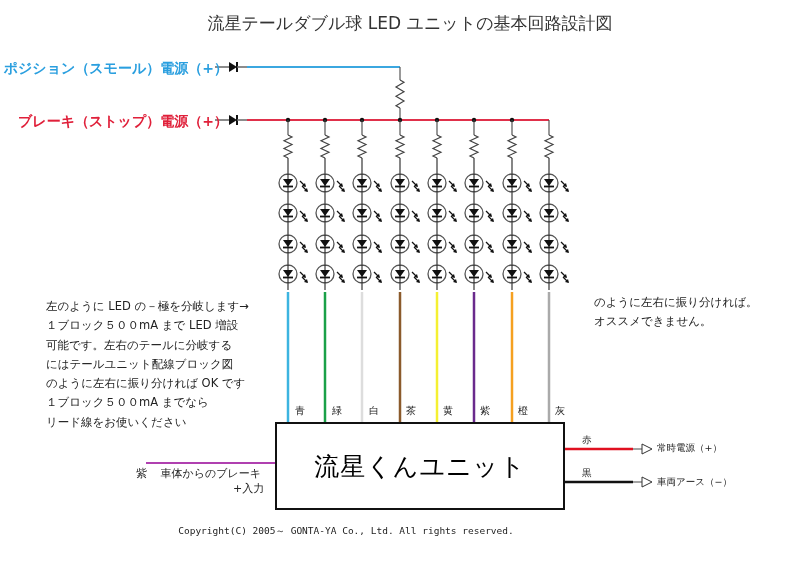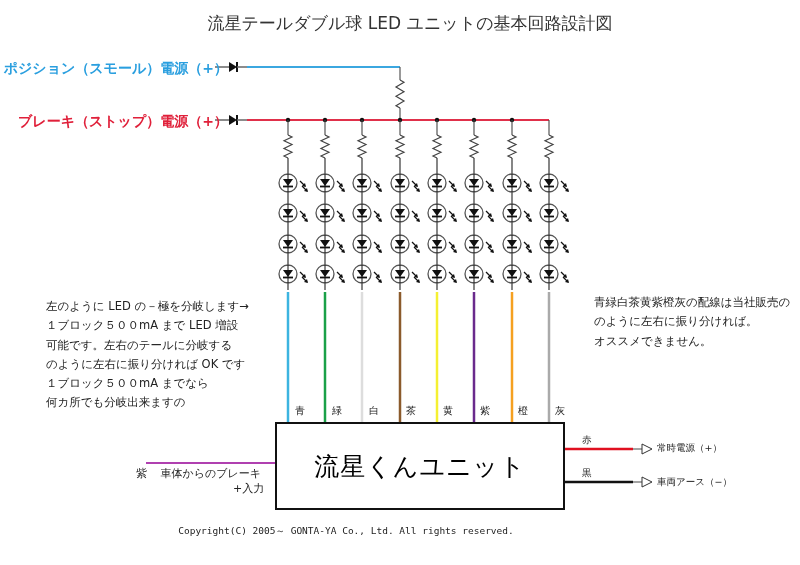--- a/index.html
+++ b/index.html
@@ -344,27 +344,27 @@
     <polygon points="642,477 642,487 652,482" fill="#fff" stroke="#333" stroke-width="1"></polygon>
   </svg>
 
 <div id="lbl-pos" class="abs lbl-src">ポジション（スモール）電源（+）</div>
 <div id="lbl-brk" class="abs lbl-src">ブレーキ（ストップ）電源（+）</div>
 
 <div id="note-left" class="abs note">
   <div>左のように LED の－極を分岐します→</div>
   <div>１ブロック５００mA まで LED 増設</div>
   <div>可能です。左右のテールに分岐する</div>
+  <div>にはテールユニット配線ブロック図</div>
   <div>のように左右に振り分ければ OK です</div>
   <div>１ブロック５００mA までなら</div>
-  <div>何カ所でも分岐出来ますの</div>
+  <div>リード線をお使いください</div>
 </div>
 
 <div id="note-right" class="abs note">
-  <div>青緑白茶黄紫橙灰の配線は当社販売の</div>
   <div>のように左右に振り分ければ。</div>
   <div>オススメできません。</div>
 </div>
 
 <div class="abs wire-lbl" style="left:295px">青</div>
 <div class="abs wire-lbl" style="left:332px">緑</div>
 <div class="abs wire-lbl" style="left:369px">白</div>
 <div class="abs wire-lbl" style="left:406px">茶</div>
 <div class="abs wire-lbl" style="left:443px">黄</div>
 <div class="abs wire-lbl" style="left:480px">紫</div>

